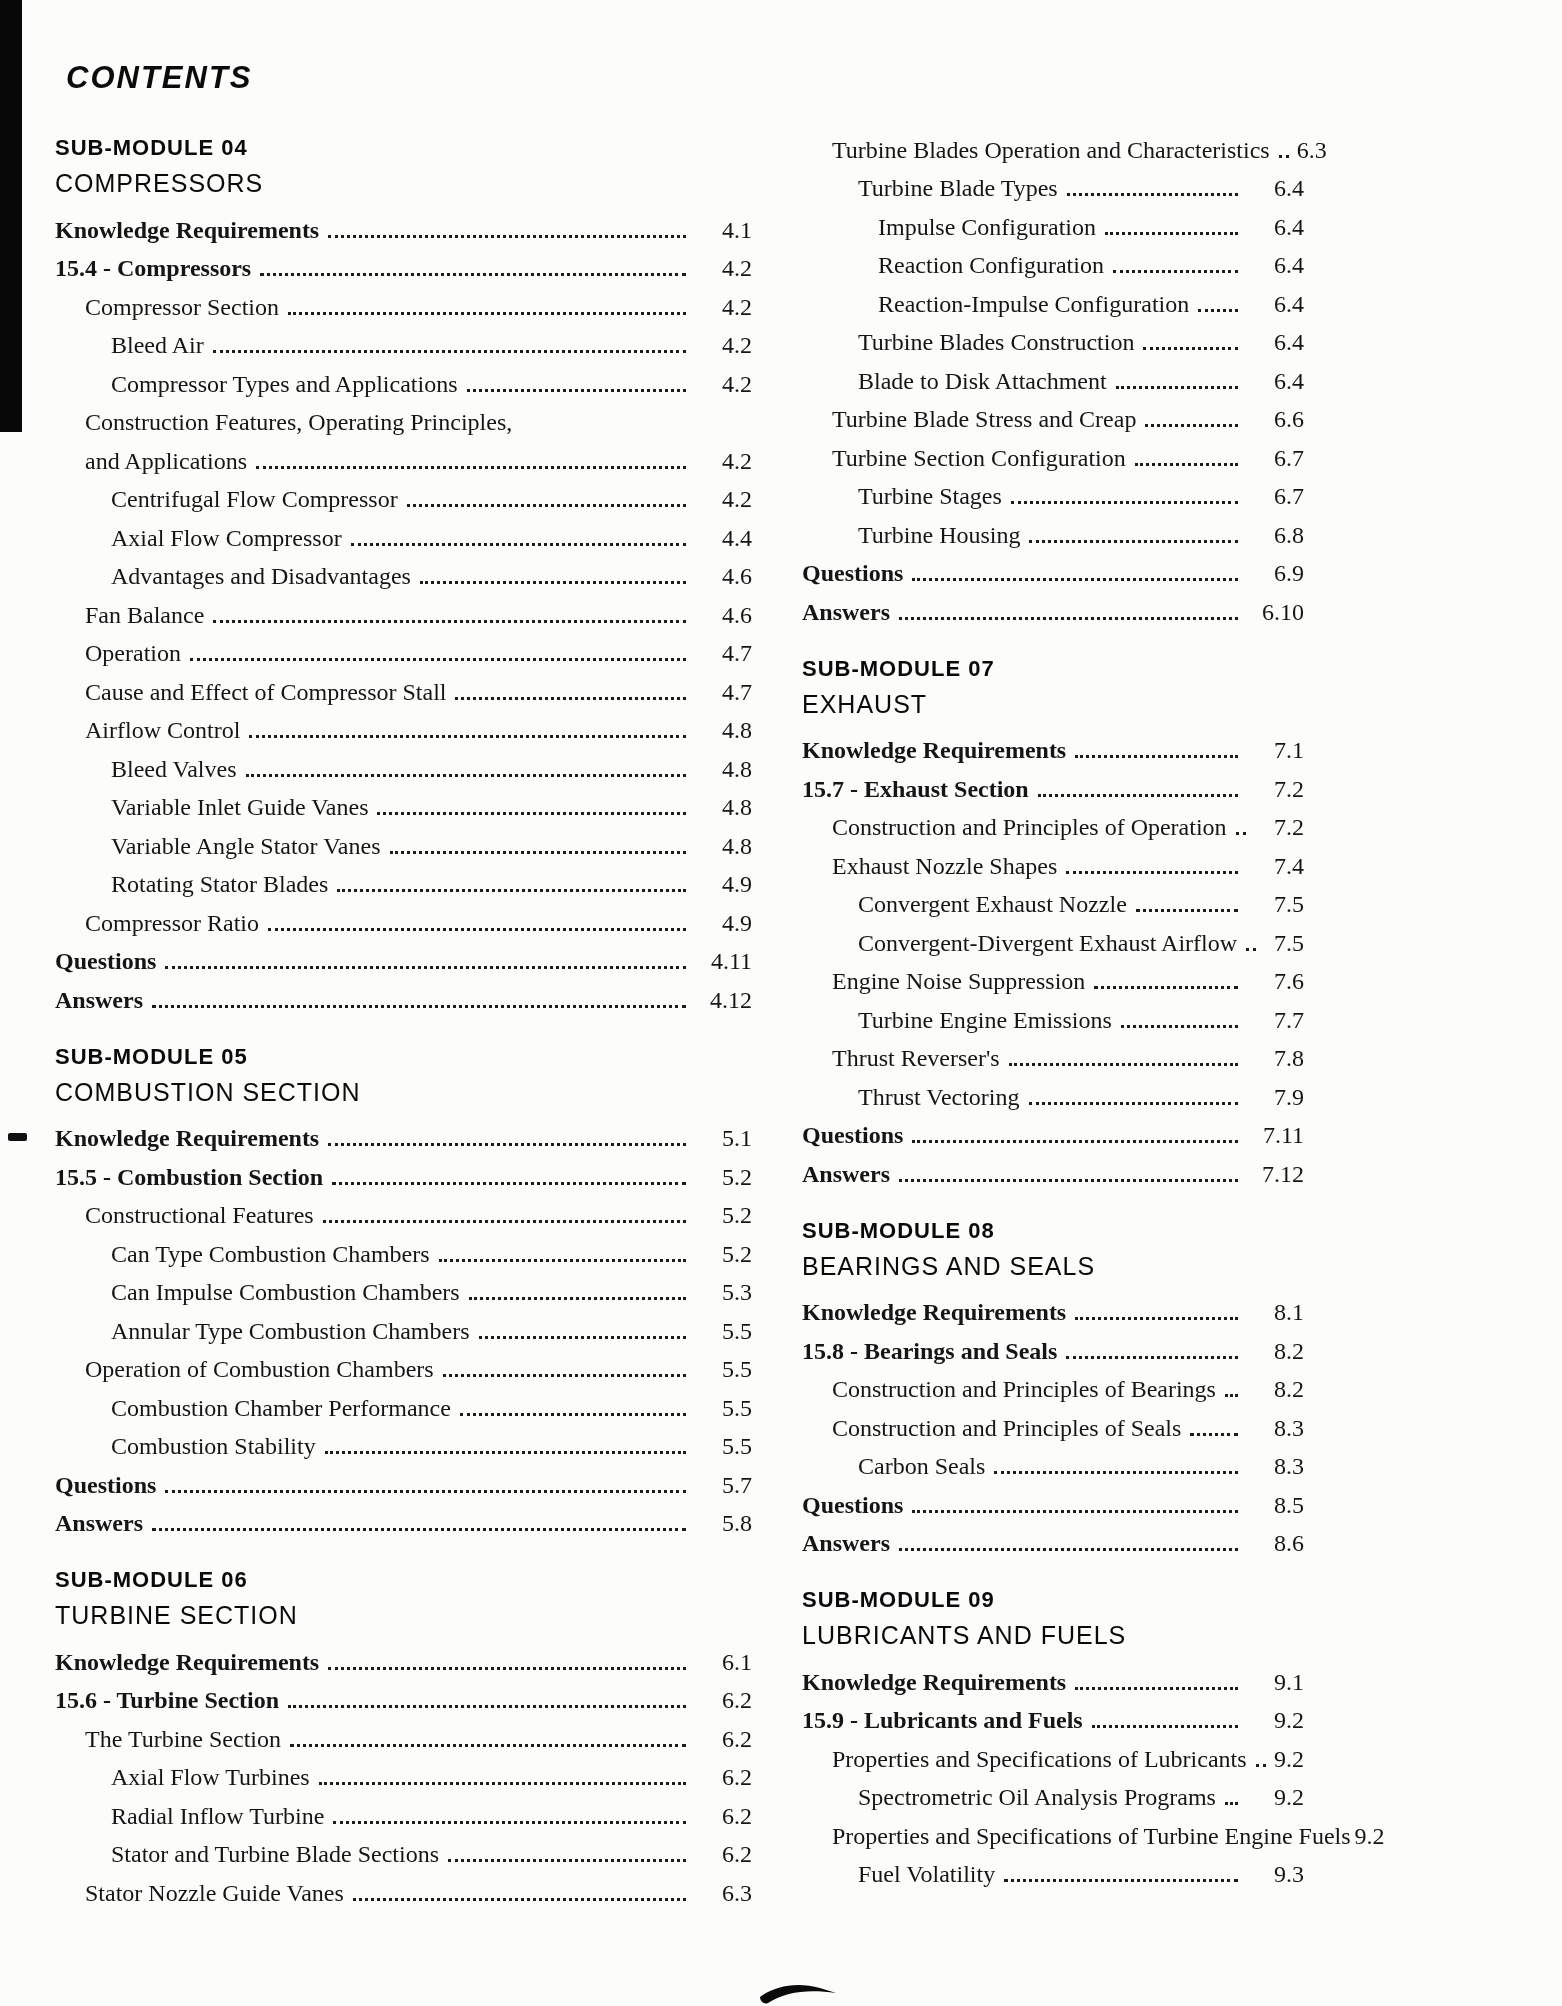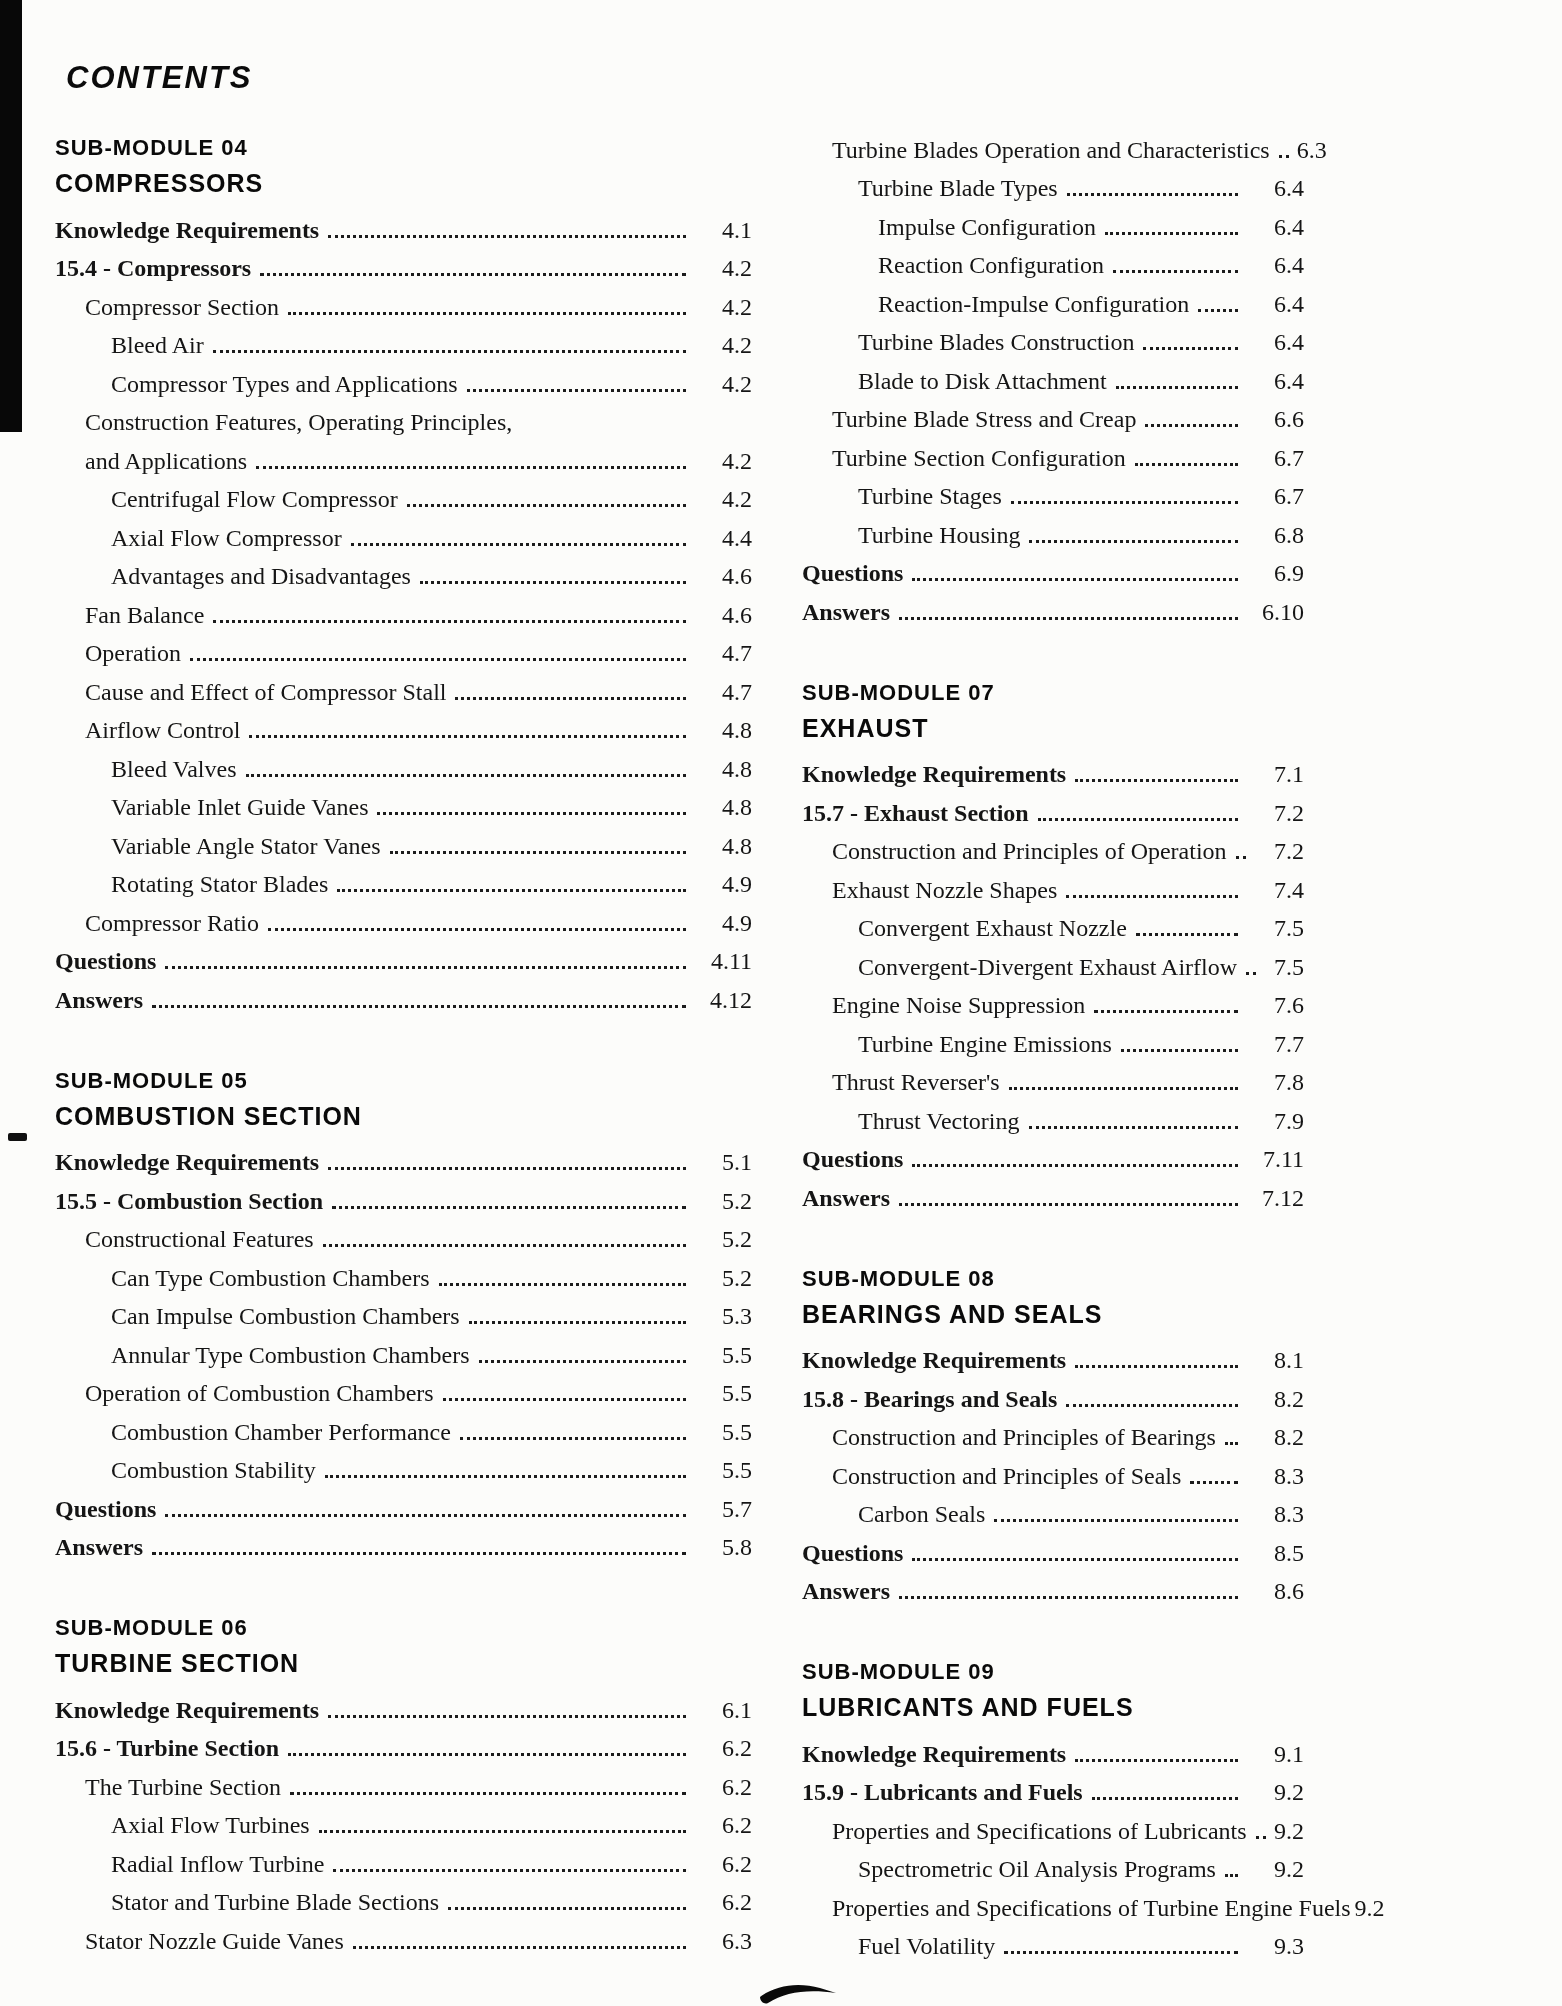--- a/index.html
+++ b/index.html
@@ -10,27 +10,27 @@
   }
   .contents-title{
     position:absolute;left:66px;top:60px;
     font-family:"Liberation Sans", sans-serif;
     font-weight:bold;font-style:italic;
     font-size:31px;letter-spacing:2px;color:#0b0b0b;
   }
   .col{position:absolute;}
   .col-left{left:55px;top:130px;width:697px;}
   .col-right{left:802px;top:128px;width:502px;}
-  .section + .section{margin-top:46px;}
+  .section + .section{margin-top:22px;}
   .mod-title{
     font-family:"Liberation Sans", sans-serif;font-weight:bold;
     font-size:22px;line-height:36px;letter-spacing:1px;color:#0a0a0a;
   }
   .mod-sub{
-    font-family:"Liberation Sans", sans-serif;font-weight:bold;
+    font-family:"Liberation Sans", sans-serif;font-weight:normal;
     font-size:25px;line-height:34px;letter-spacing:1px;color:#0a0a0a;
   }
   .entries{margin-top:8px;}
   .section.no-head .entries{margin-top:0;}
   .entry{
     display:flex;align-items:flex-end;height:38.5px;
     font-size:24px;color:#151515;
   }
   .entry .t{white-space:nowrap;padding-bottom:3px;}
   .i0{padding-left:0;font-weight:bold;}

